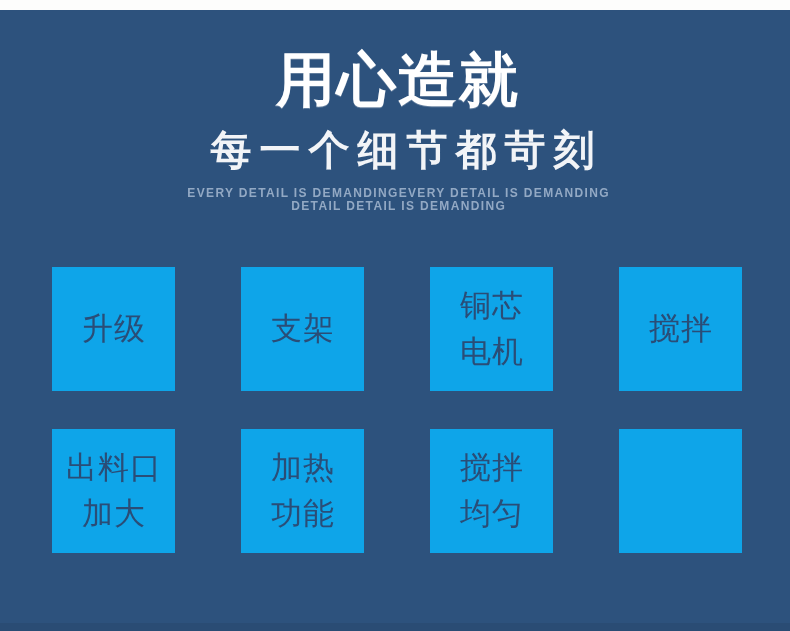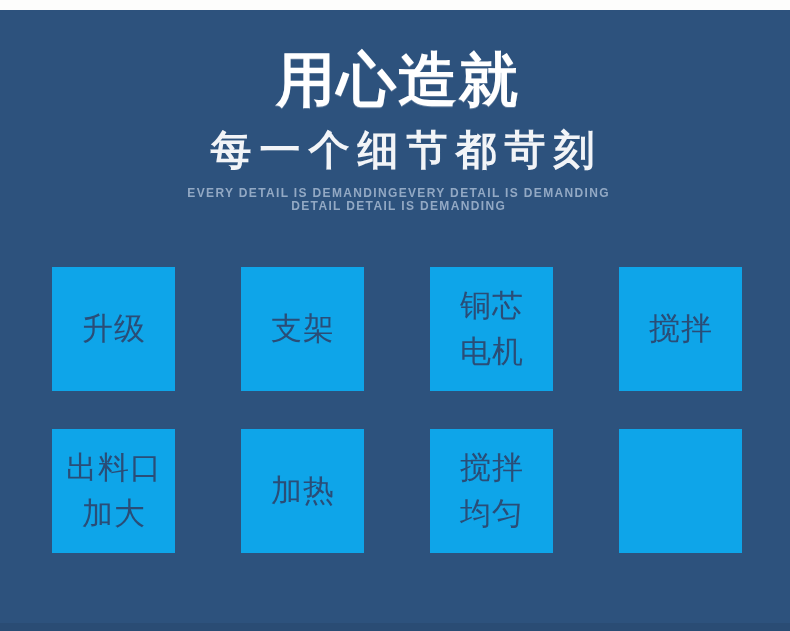--- a/index.html
+++ b/index.html
@@ -162,20 +162,21 @@
       <span class="card-line">搅拌</span>
     </div>
 
     <div class="card">
       <span class="card-line">出料口</span>
       <span class="card-line">加大</span>
     </div>
 
     <div class="card">
       <span class="card-line">加热</span>
+      <span class="card-line">功能</span>
     </div>
 
     <div class="card">
       <span class="card-line">搅拌</span>
       <span class="card-line">均匀</span>
     </div>
 
     <div class="card">
     </div>
 

